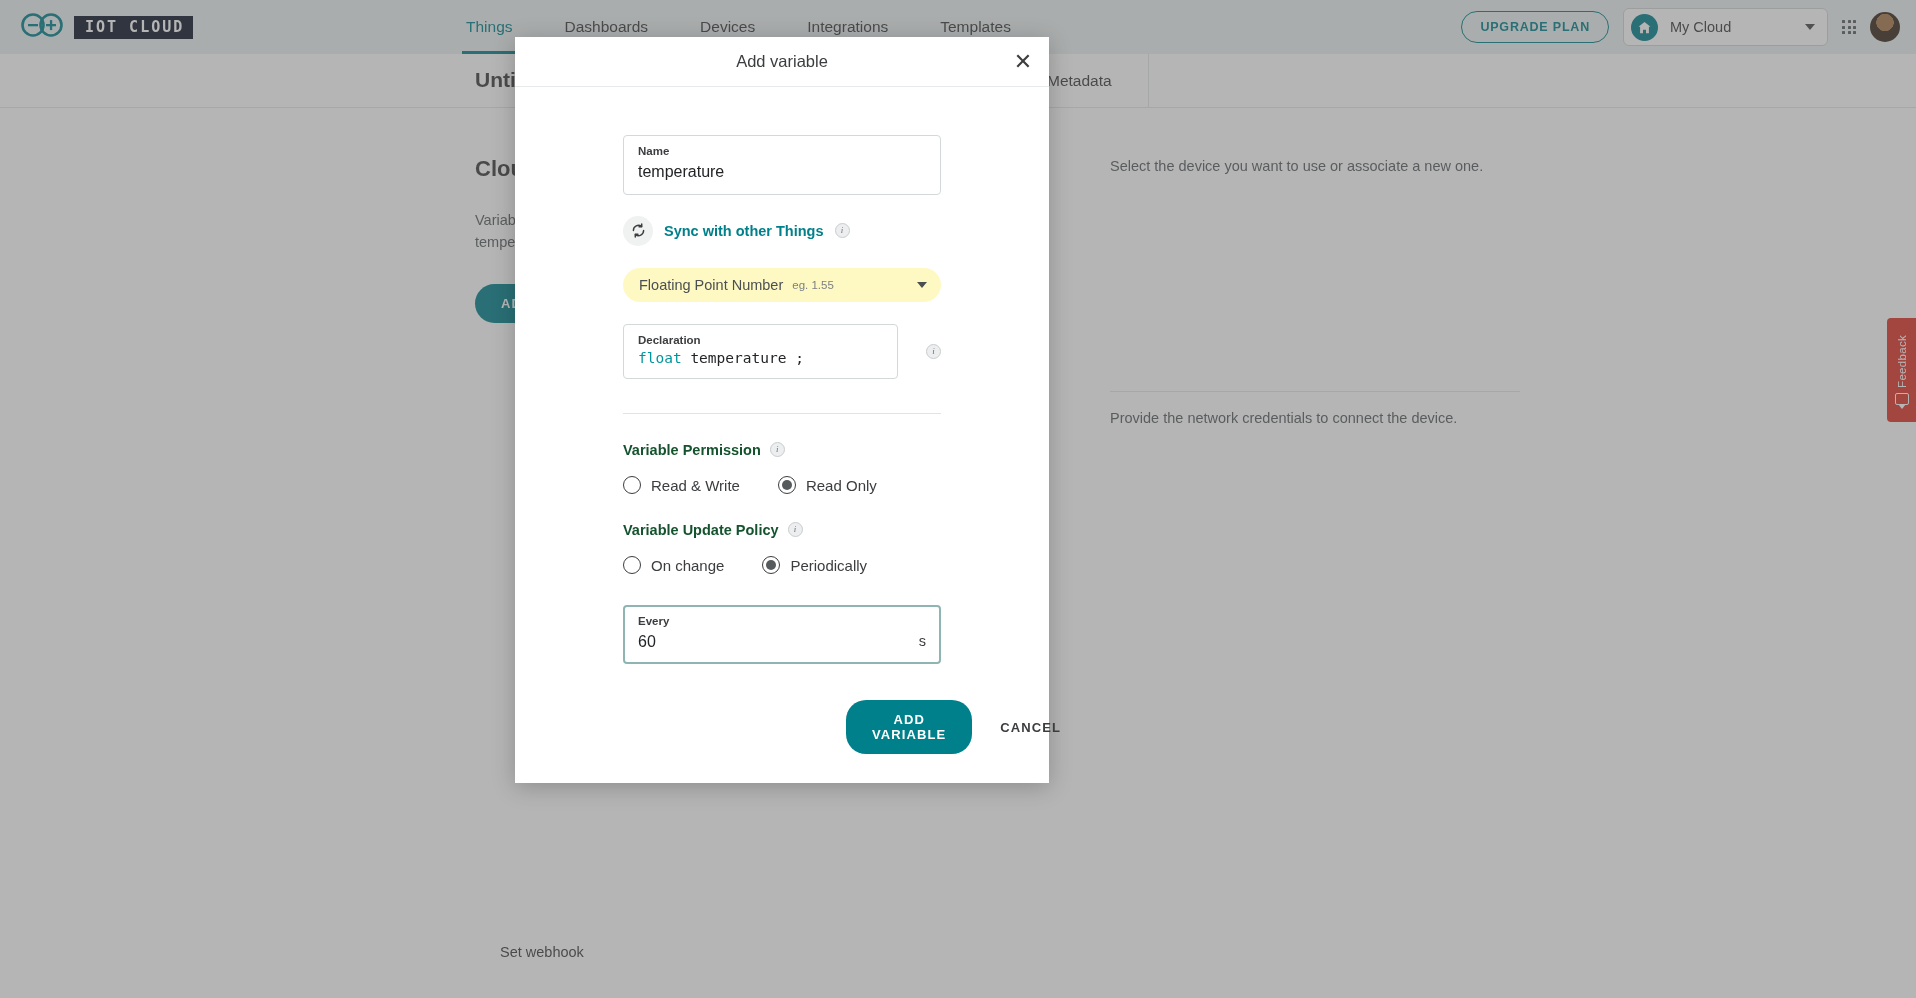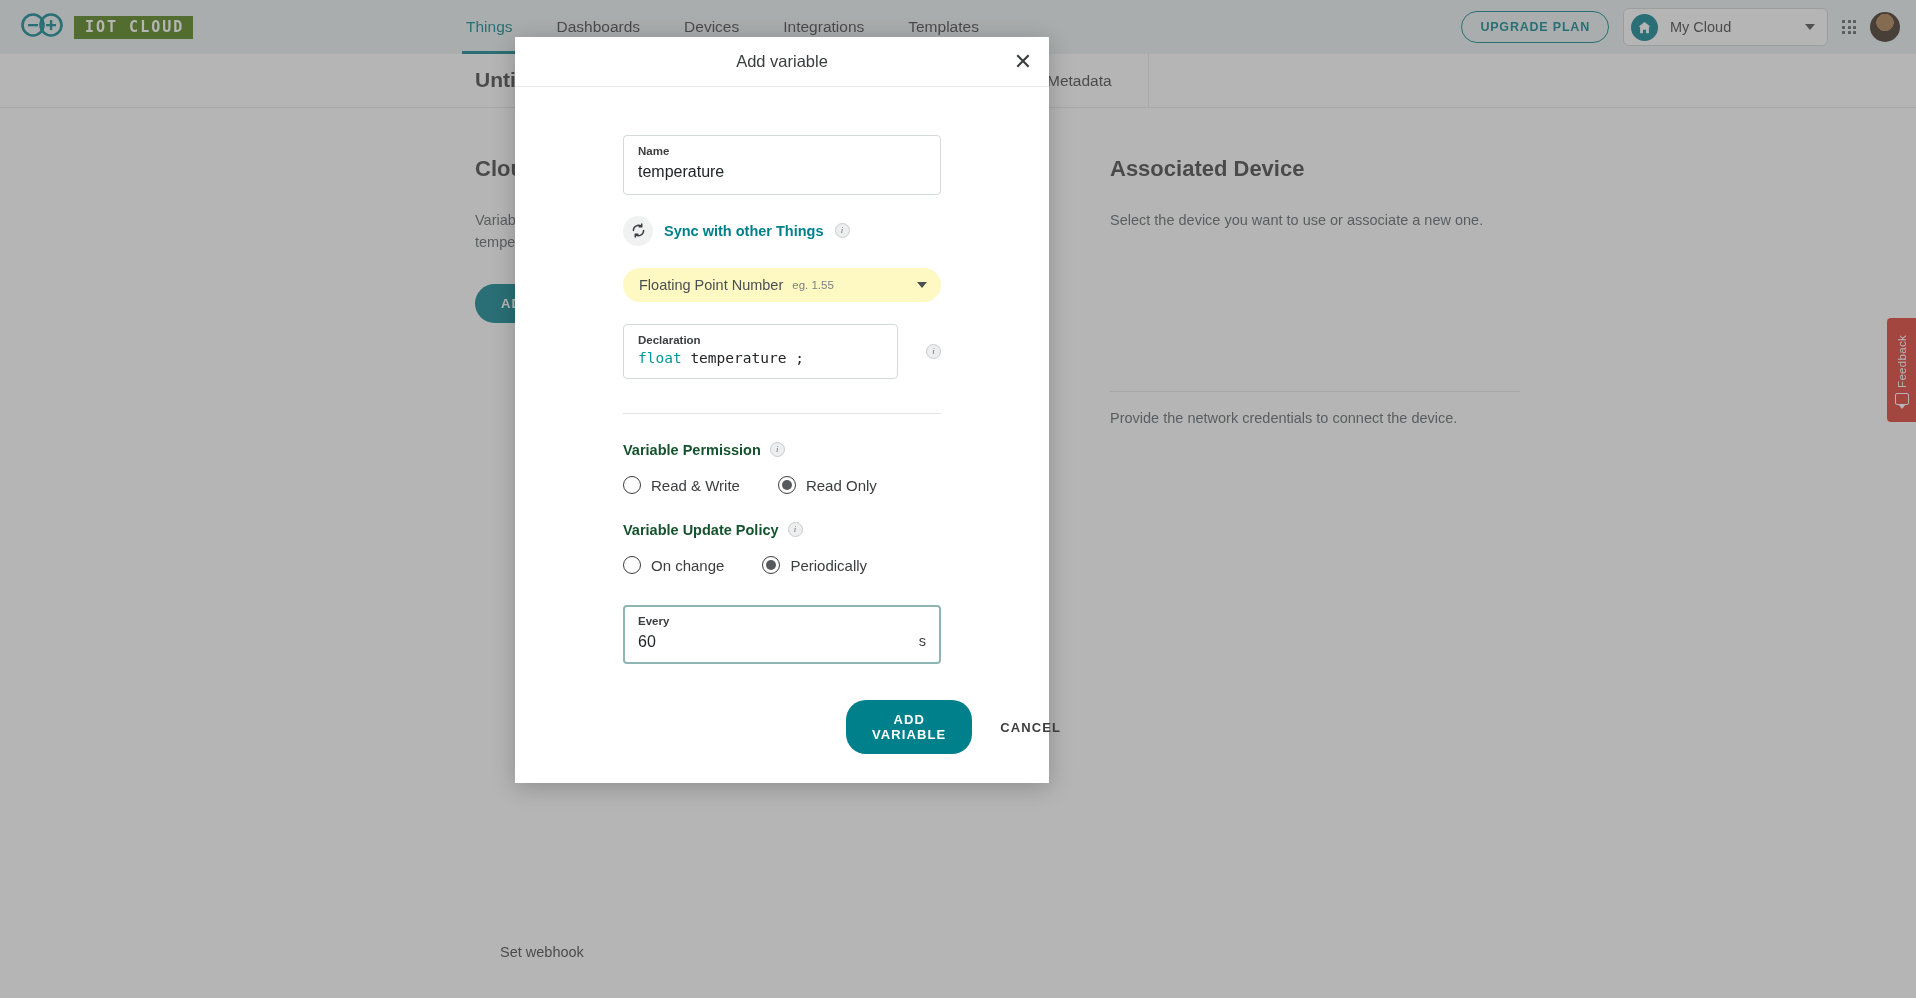--- a/index.html
+++ b/index.html
@@ -30,38 +30,38 @@
     align-items: center;
   }
   .brand {
     display: flex;
     align-items: center;
     gap: 10px;
     margin-left: 20px;
   }
   .brand-logo { display: block; }
   .brand-tag {
-    background: #4d7c0f;
+    background: #0f172a;
     color: #ffffff;
     font-family: "DejaVu Sans Mono", monospace;
     font-size: 15px;
     font-weight: 700;
     letter-spacing: 2px;
     padding: 4px 9px 4px 11px;
     line-height: 1;
   }
 
   .nav-links {
     position: absolute;
     left: 444px;
     top: 0;
     height: 54px;
     display: flex;
     align-items: flex-start;
-    gap: 0px;
+    gap: 8px;
   }
   .nav-link {
     position: relative;
     height: 54px;
     display: flex;
     align-items: center;
     padding: 0 22px;
     font-size: 15.5px;
     color: #3c3d3f;
     cursor: pointer;
@@ -598,21 +598,20 @@
   </div>
 
   <div class="main">
     <div class="col-left">
       <div class="col-h">Cloud Variables</div>
       <div class="col-p">Variables are what you want to read or control. For example, the temperature or a smart light switch.</div>
       <button class="primary-btn">ADD VARIABLE</button>
     </div>
 
     <div class="col-right">
-      <div class="col-h">Associated Device</div>
       <div class="col-p">Select the device you want to use or associate a new one.</div>
     </div>
     <div class="divider-h"></div>
     <div class="col-right" style="top:300px">
       <div class="col-p">Provide the network credentials to connect the device.</div>
     </div>
 
     <div class="dashed-card">
       <div class="board-icon"></div>
     </div>

